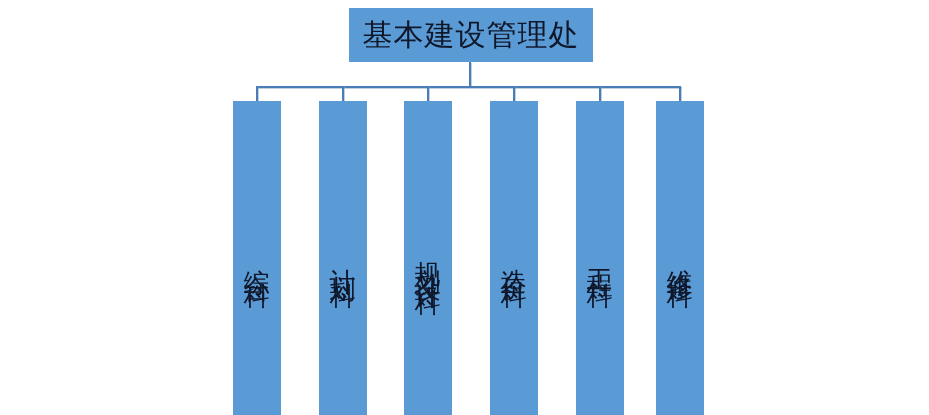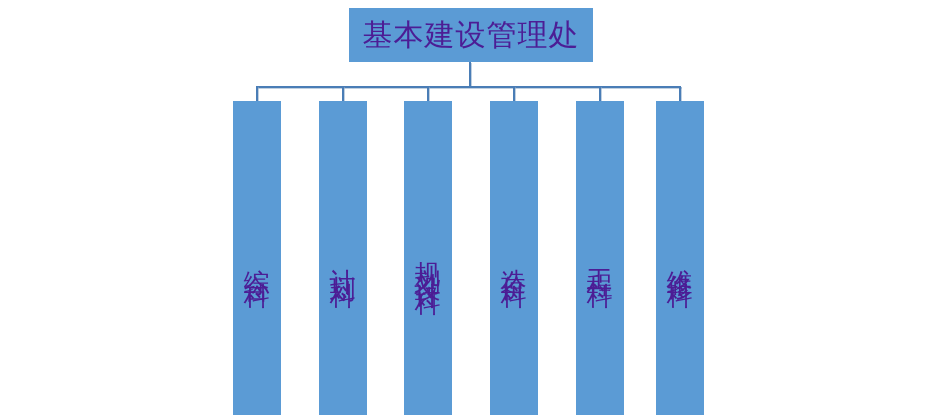--- a/index.html
+++ b/index.html
@@ -11,21 +11,21 @@
   .canvas {
     position: relative;
     width: 929px;
     height: 415px;
     background: #ffffff;
     overflow: hidden;
   }
   .node {
     position: absolute;
     background: #5b9bd5;
-    color: #4c1d95;
+    color: #0f172a;
     display: flex;
     align-items: center;
     justify-content: center;
     box-sizing: border-box;
   }
   .root-node {
     left: 349px;
     top: 8px;
     width: 244px;
     height: 54px;

